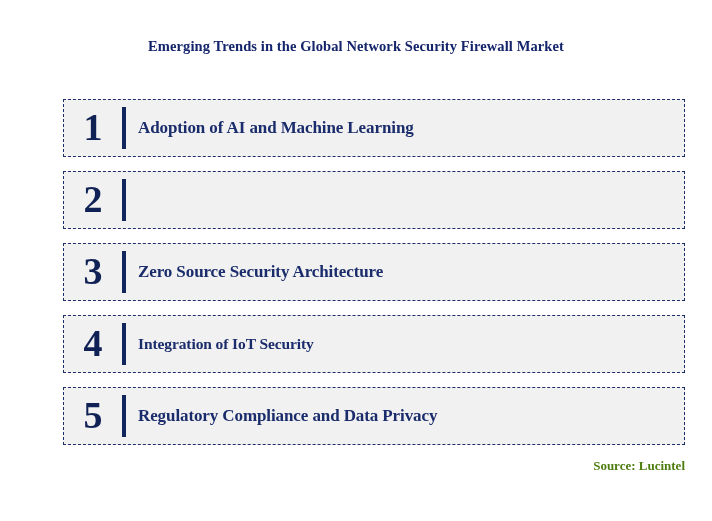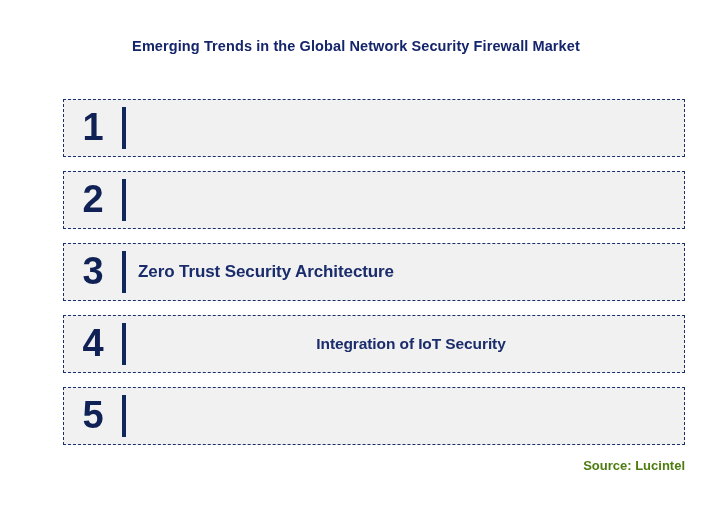--- a/index.html
+++ b/index.html
@@ -14,20 +14,21 @@
     overflow: hidden;
     position: relative;
   }
   .infographic {
     position: absolute;
     left: 0;
     top: 0;
     width: 712px;
     height: 443px;
     background: #ffffff;
+    font-family: Liberation Serif, serif;
   }
   .title {
     position: absolute;
     left: 0;
     top: 38px;
     width: 712px;
     text-align: center;
     font-size: 14.5px;
     font-weight: bold;
     color: #15256b;
@@ -73,21 +74,20 @@
   .trend-label {
     flex: 1 1 auto;
     font-size: 17px;
     font-weight: bold;
     color: #1a2c6b;
     letter-spacing: -0.1px;
     white-space: nowrap;
   }
   .trend-label.small {
     font-size: 15.5px;
-    text-align: center;
   }
   .source {
     position: absolute;
     right: 27px;
     top: 458px;
     font-size: 13px;
     font-weight: bold;
     color: #4d7c0f;
     white-space: nowrap;
   }
@@ -97,41 +97,43 @@
 
 <div class="infographic">
 
   <div class="title">Emerging Trends in the Global Network Security Firewall Market</div>
 
   <div class="trend-list">
 
     <div class="trend-row">
       <div class="trend-number">1</div>
       <div class="trend-divider"></div>
+      <div class="trend-label">Adoption of AI and Machine Learning</div>
     </div>
 
     <div class="trend-row">
       <div class="trend-number">2</div>
       <div class="trend-divider"></div>
     </div>
 
     <div class="trend-row">
       <div class="trend-number">3</div>
       <div class="trend-divider"></div>
-      <div class="trend-label">Zero Trust Security Architecture</div>
+      <div class="trend-label">Zero Source Security Architecture</div>
     </div>
 
     <div class="trend-row">
       <div class="trend-number">4</div>
       <div class="trend-divider"></div>
       <div class="trend-label small">Integration of IoT Security</div>
     </div>
 
     <div class="trend-row">
       <div class="trend-number">5</div>
       <div class="trend-divider"></div>
+      <div class="trend-label">Regulatory Compliance and Data Privacy</div>
     </div>
 
   </div>
 
   <div class="source">Source: Lucintel</div>
 
 </div>
 
 </body></html>

